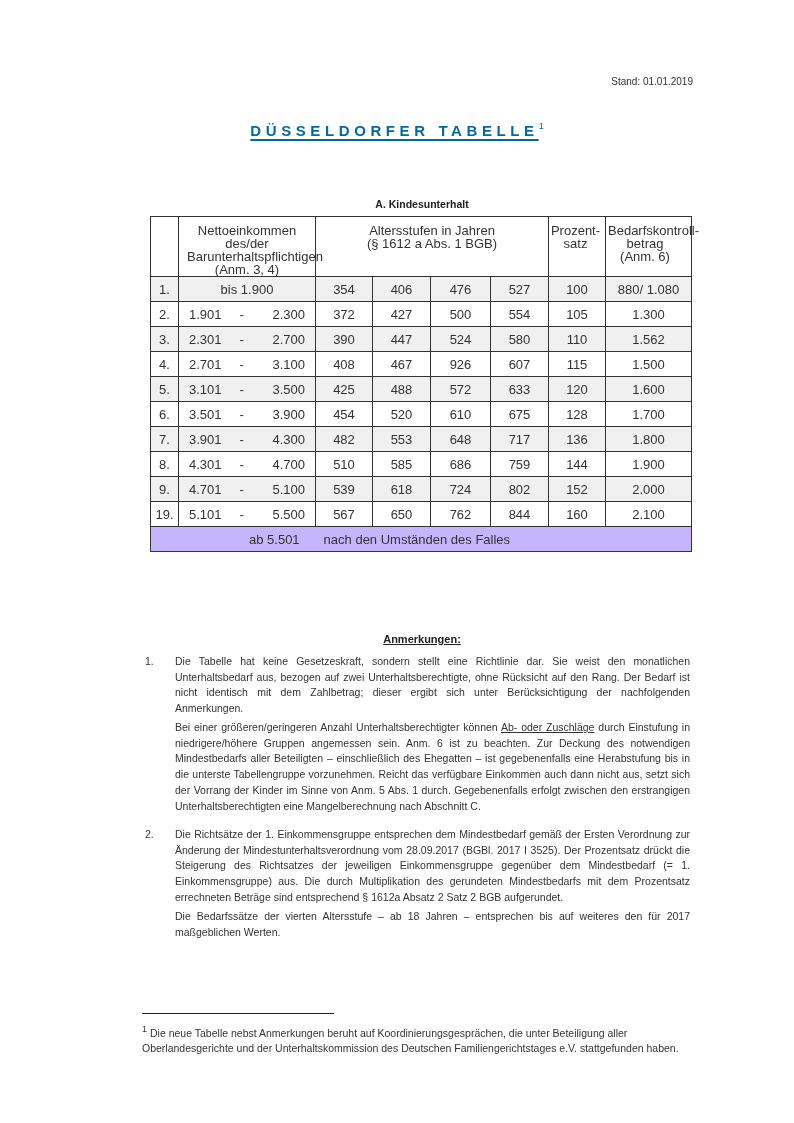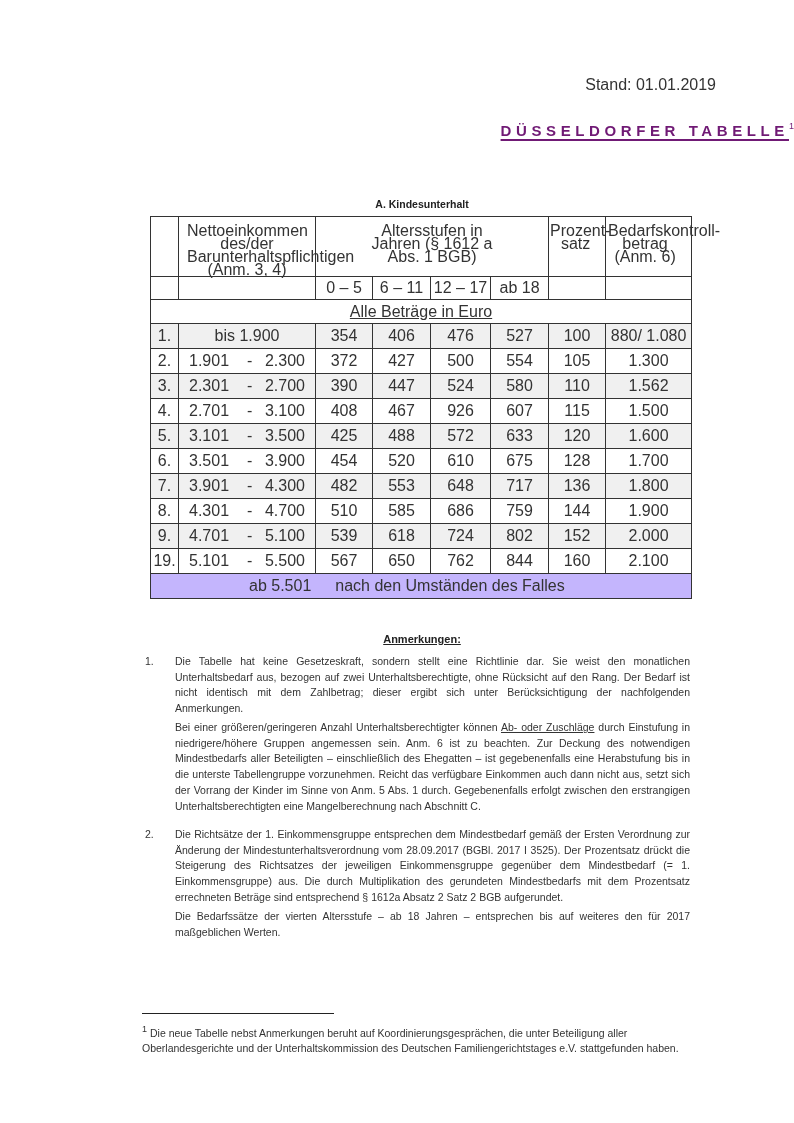--- a/index.html
+++ b/index.html
@@ -1,26 +1,26 @@
 <!DOCTYPE html>
 <html><head>
 <meta charset="utf-8">
 <style>
   html, body { margin: 0; padding: 0; background: #ffffff; }
   body { width: 794px; height: 1123px; position: relative; overflow: hidden;
          font-family: "Liberation Sans", "DejaVu Sans", sans-serif; color: #222; }
-  .stand { position: absolute; top: 76px; right: 78px; font-size: 16px; color: #333; }
-  .title { position: absolute; top: 121px; left: 0; width: 794px; text-align: right;
-           font-size: 15px; font-weight: bold; letter-spacing: 4.6px; color: #701a75; }
+  .stand { position: absolute; top: 76px; right: 101px; font-size: 10px; color: #333; }
+  .title { position: absolute; top: 121px; left: 0; width: 794px; text-align: center;
+           font-size: 15px; font-weight: bold; letter-spacing: 4.6px; color: #0369a1; }
   .title .t { text-decoration: underline; text-decoration-thickness: 2px; text-underline-offset: 3px; }
   .title sup { font-size: 9px; font-weight: normal; letter-spacing: 0; vertical-align: 7px; }
   .section-title { position: absolute; top: 198px; left: 0; width: 844px; text-align: center;
            font-size: 10.5px; font-weight: bold; color: #222; }
   table.dt { position: absolute; top: 216px; left: 150px; width: 541px; border-collapse: collapse;
-           font-size: 16px; color: #333; table-layout: fixed; }
+           font-size: 13px; color: #333; table-layout: fixed; }
   table.dt td { border: 1px solid #333; text-align: center; padding: 0; vertical-align: middle; }
   table.dt tr.h1 td { height: 52px; vertical-align: top; padding-top: 7px; line-height: 13px; }
   table.dt tr.h2 td { height: 22px; }
   table.dt tr.h3 td { height: 23px; }
   table.dt tr.row td { height: 24px; }
   table.dt tr.shade td { background: #f0f0f0; }
   table.dt tr.last td { height: 24px; background: #c4b5fd; text-align: left; }
   .u { text-decoration: underline; }
   .range { display: flex; justify-content: space-between; padding: 0 10px 0 10px; }
   .range .dash { margin-left: 18px; margin-right: auto; }
@@ -58,33 +58,20 @@
       <col style="width:86px">
   </colgroup>
   <tbody>
       <tr class="h1">
     <td></td>
     <td style="padding-left:8px;padding-right:8px;">Nettoeinkommen des/der Barunterhaltspflichtigen (Anm. 3, 4)</td>
     <td colspan="4" style="padding-left:50px;padding-right:50px;margin-top:48px;">Altersstufen in Jahren (§ 1612 a Abs. 1 BGB)</td>
     <td style="padding-left:1px;padding-right:4px;text-align:center;">Prozent-satz</td>
     <td style="padding-left:2px;padding-right:9px;">Bedarfskontroll-betrag (Anm. 6)</td>
   </tr>
-  <tr class="h2">
-    <td></td>
-    <td></td>
-    <td>0 – 5</td>
-    <td>6 – 11</td>
-    <td>12 – 17</td>
-    <td>ab 18</td>
-    <td></td>
-    <td></td>
-  </tr>
-  <tr class="h3">
-    <td colspan="8"><span class="u">Alle Beträge in Euro</span></td>
-  </tr>
 
   <tr class="row shade">
     <td>1.</td>
     <td>bis 1.900</td>
     <td>354</td>
     <td>406</td>
     <td>476</td>
     <td>527</td>
     <td>100</td>
     <td>880/ 1.080</td>

